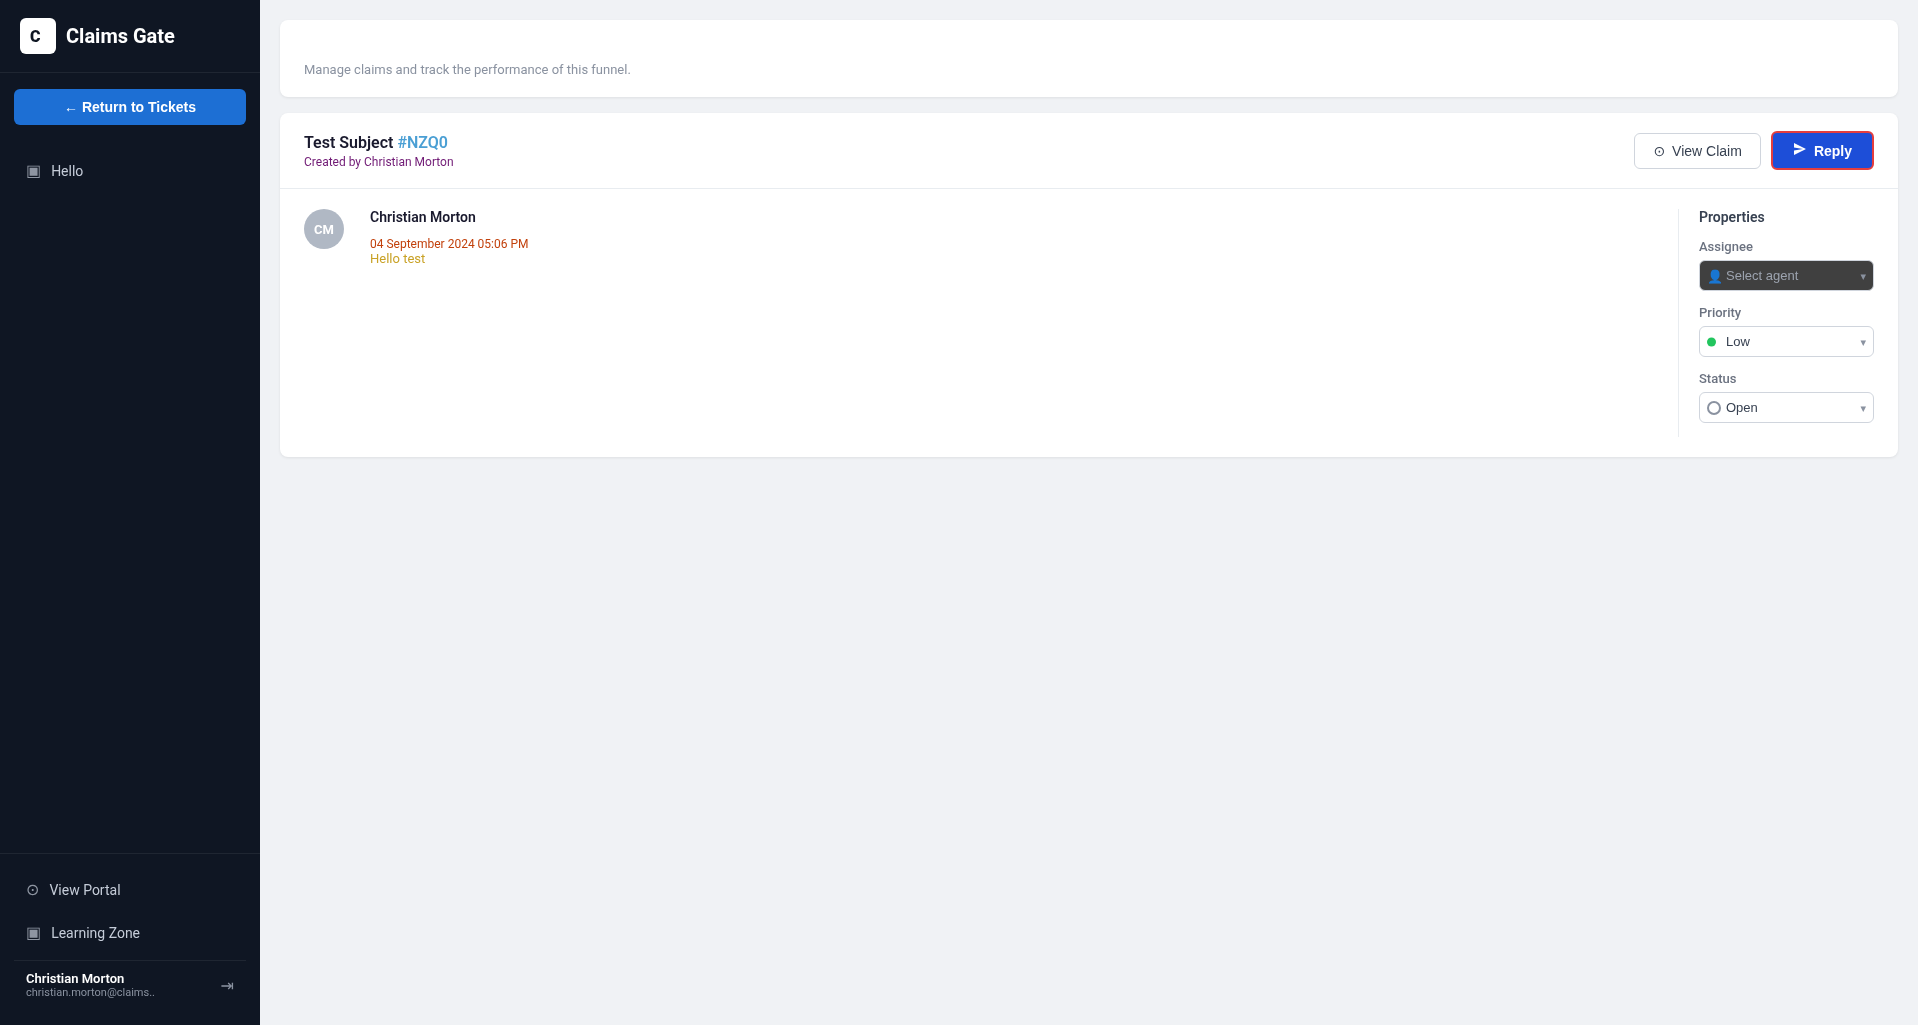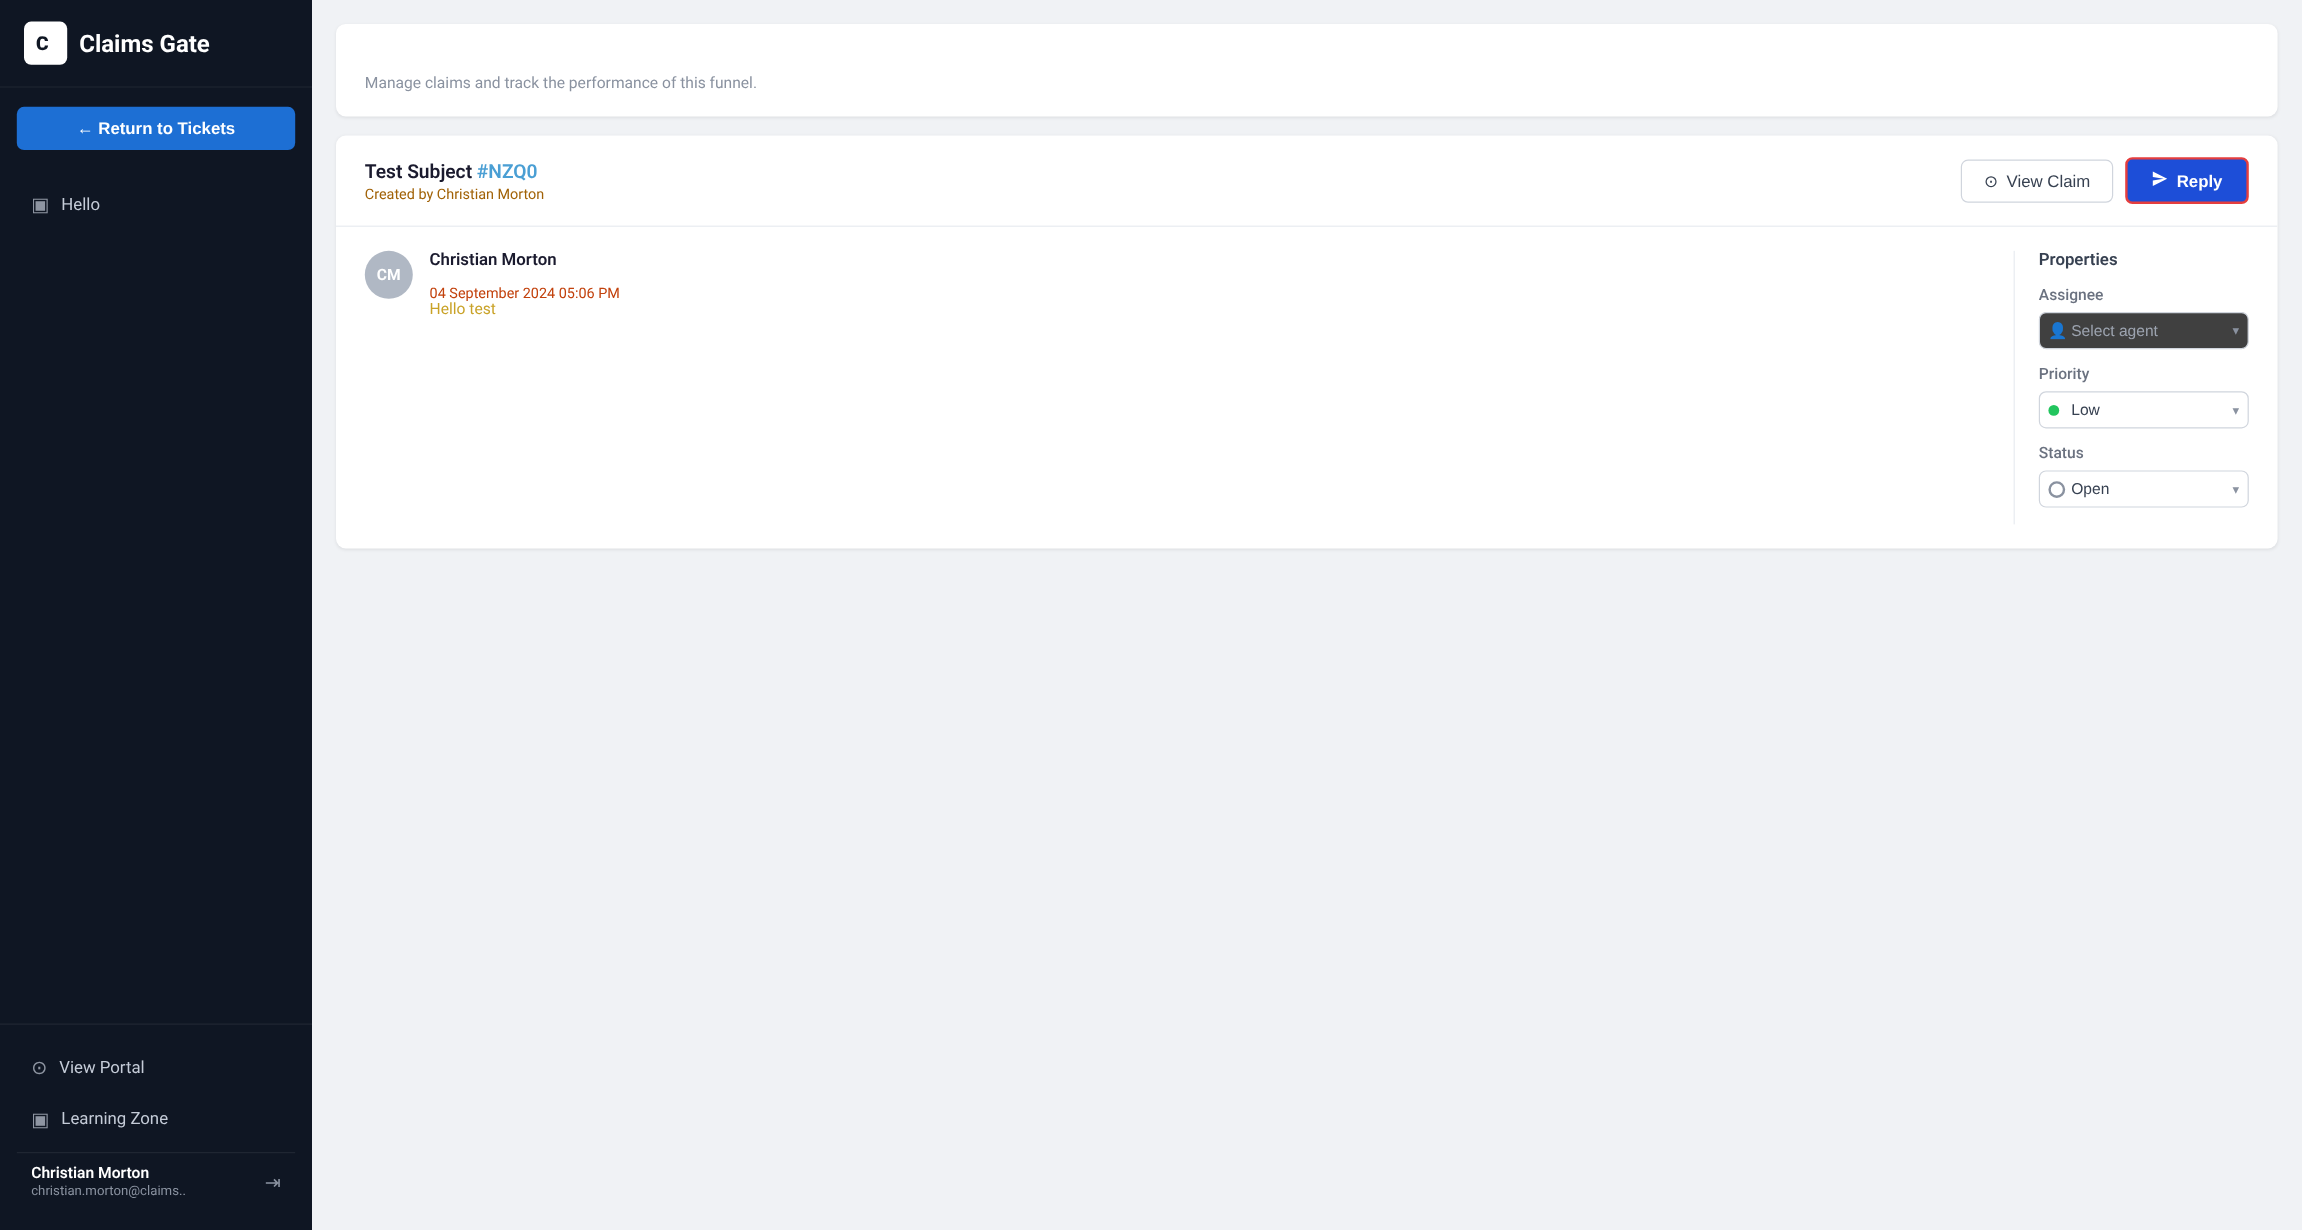--- a/index.html
+++ b/index.html
@@ -193,21 +193,21 @@
       color: #1a1a2e;
     }
 
     .ticket-id {
       color: #4a9fd4;
       font-weight: 600;
     }
 
     .ticket-created {
       font-size: 12px;
-      color: #a16207;
+      color: #701a75;
       margin-top: 3px;
     }
 
     .ticket-actions {
       display: flex;
       gap: 10px;
       align-items: center;
     }
 
     .view-claim-btn {
@@ -244,21 +244,21 @@
       padding: 20px 24px;
       gap: 20px;
     }
 
     .ticket-messages {
       flex: 1;
     }
 
     .message {
       display: flex;
-      gap: 14px;
+      gap: 26px;
       align-items: flex-start;
     }
 
     .avatar {
       width: 40px;
       height: 40px;
       border-radius: 50%;
       background: #b0b8c4;
       display: flex;
       align-items: center;

